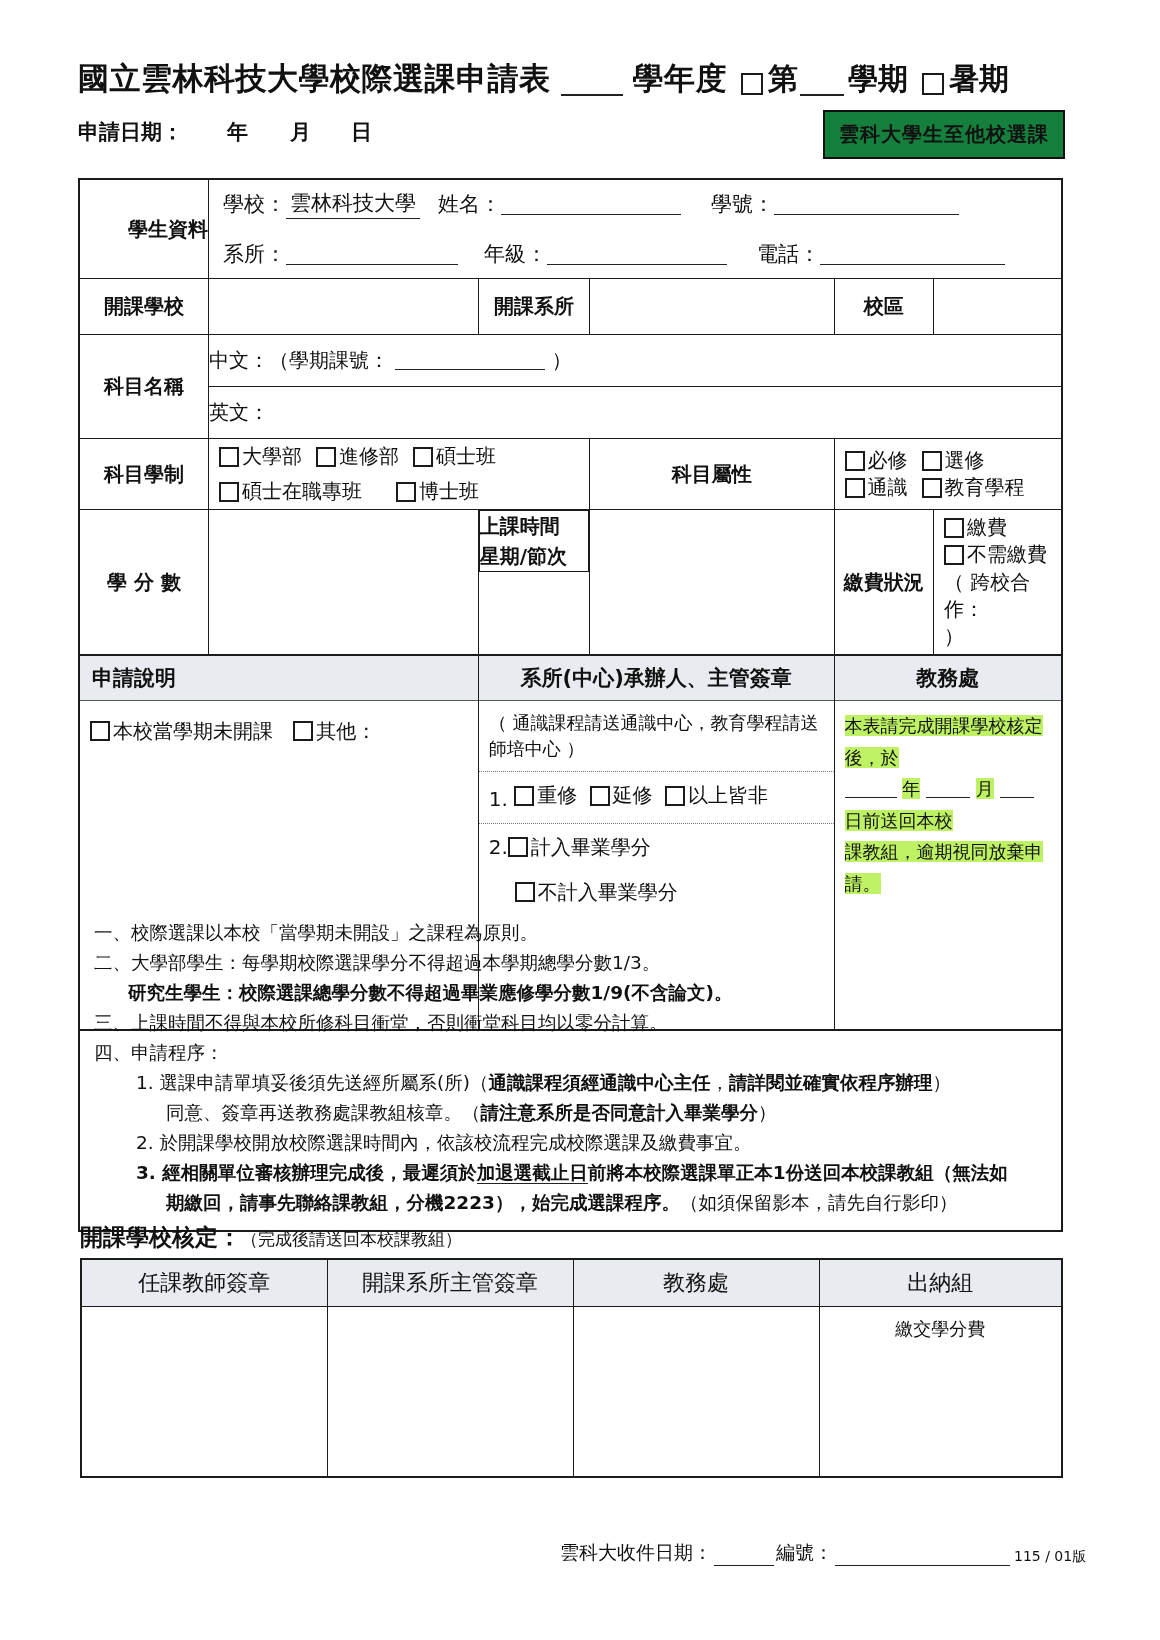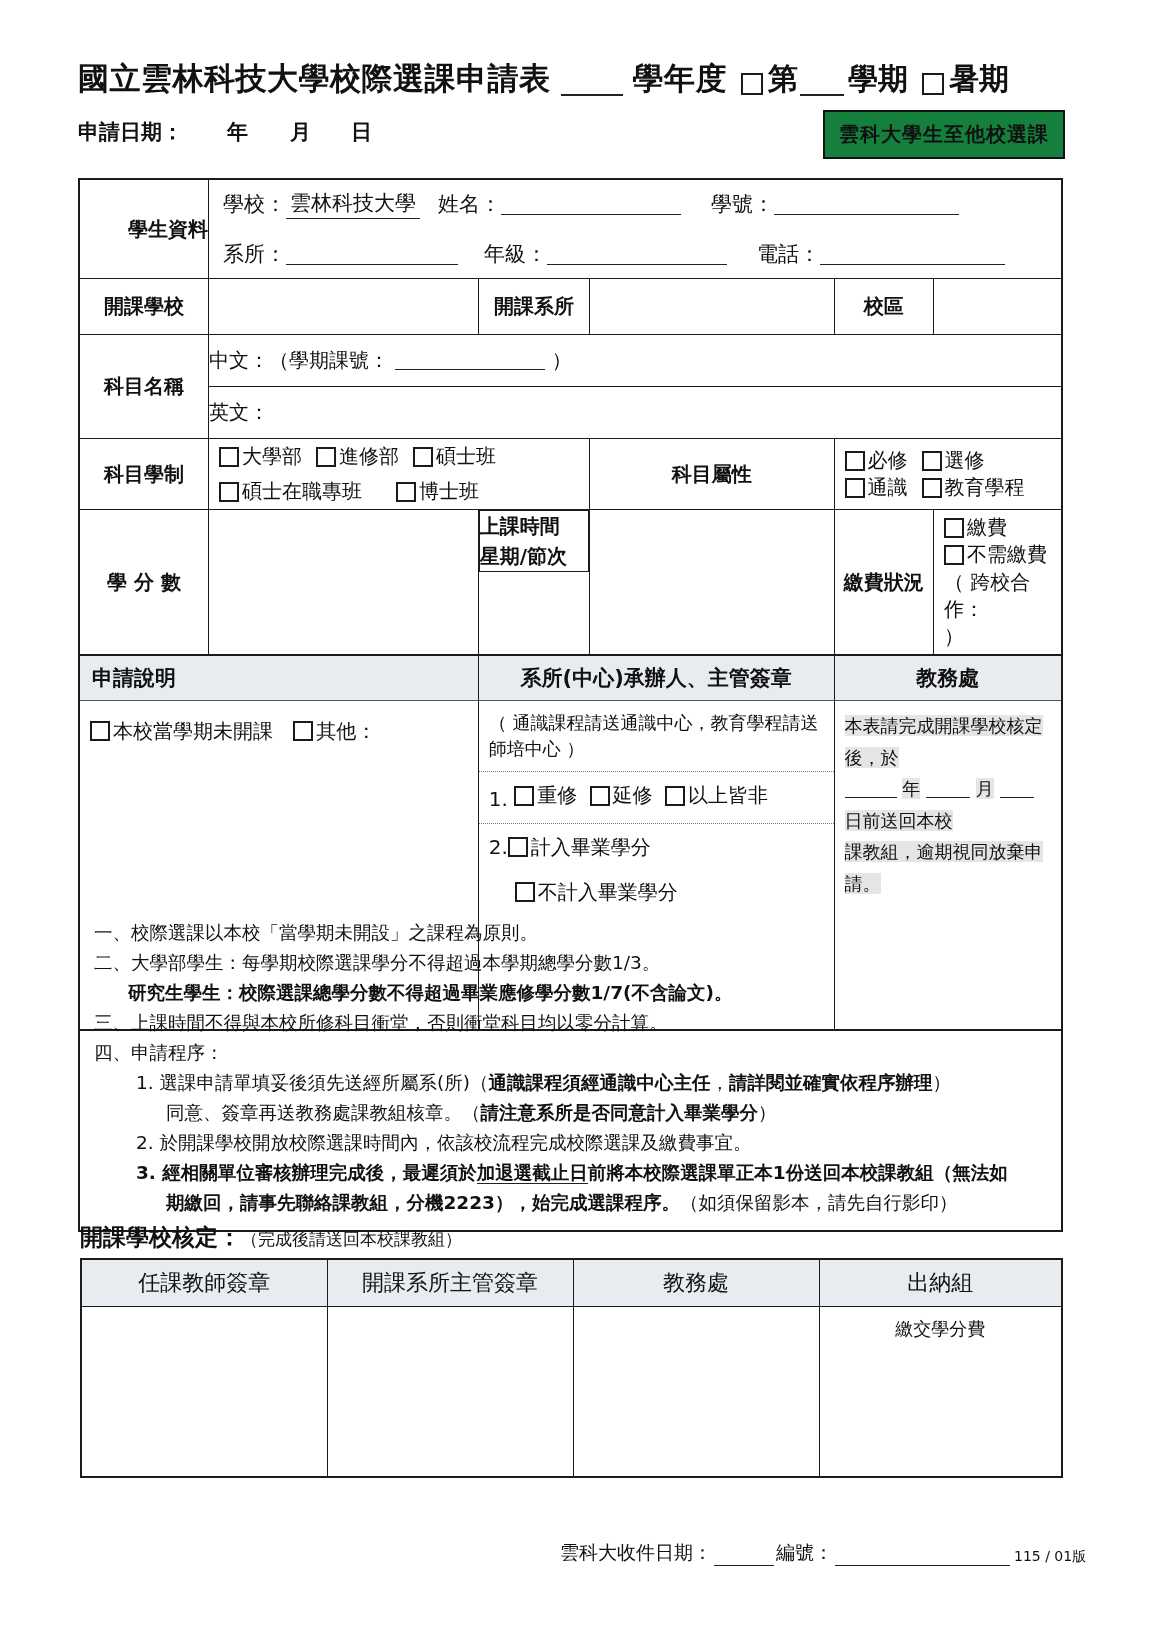--- a/index.html
+++ b/index.html
@@ -50,21 +50,21 @@
   .chk .cbx { margin:0 3px 0 0; }
 
   .two-line { display:flex; flex-direction:column; justify-content:center; align-items:flex-start; font-weight:700; font-size:20px; line-height:1.5; padding:4px 0; }
 
   
   .sig td { vertical-align:top; }
   .sig-head { background:#e8ecf0; font-weight:700; font-size:21px; padding:8px 12px; border-bottom:1.5px solid #555; }
   .sig-head.c { text-align:center; }
   .sub-cell { padding:9px 10px; font-size:18px; line-height:1.45; }
   .dashed { border-bottom:1.5px dotted #777; }
-  .hl { background:#e5e5e5; }
+  .hl { background:#bef264; }
 
   
   .notes { position:absolute; left:78px; width:985px; border:2.5px solid #1b1b1b; border-top:none; padding:10px 14px 12px 14px; font-size:18.5px; line-height:1.62; }
   .notes .ln { white-space:nowrap; }
   .notes b { font-weight:700; }
   .ind1 { padding-left:30px; }
   .ind2 { padding-left:34px; }
   .uline { border-bottom:1.6px solid #222;margin-top:34px; }
 
   
@@ -309,21 +309,21 @@
           <span class="hl">課教組，逾期視同放棄申請。</span>
         </div>
       </td>
     </tr>
   </tbody>
     </table>
 
   <div class="notes" style="top:908px;">
     <div class="ln">一、校際選課以本校「當學期未開設」之課程為原則。</div>
     <div class="ln">二、大學部學生：每學期校際選課學分不得超過本學期總學分數1/3。</div>
-    <div class="ln ind2" style="font-weight:700;">研究生學生：校際選課總學分數不得超過畢業應修學分數1/7(不含論文)。</div>
+    <div class="ln ind2" style="font-weight:700;">研究生學生：校際選課總學分數不得超過畢業應修學分數1/9(不含論文)。</div>
     <div class="ln">三、上課時間不得與本校所修科目衝堂，否則衝堂科目均以零分計算。</div>
     <div class="ln">四、申請程序：</div>
 
     <div class="ln ind1" style="padding-left:42px;">
       <span>1.</span>
       <span>選課申請單填妥後須先送經所屬系(所)（</span><b>通識課程須經通識中心主任</b><span>，</span><b>請詳閱並確實依程序辦理</b><span>）</span>
     </div>
     <div class="ln" style="padding-left:72px;">
       <span>同意、簽章再送教務處課教組核章。（</span><b>請注意系所是否同意計入畢業學分</b><span>）</span>
     </div>

